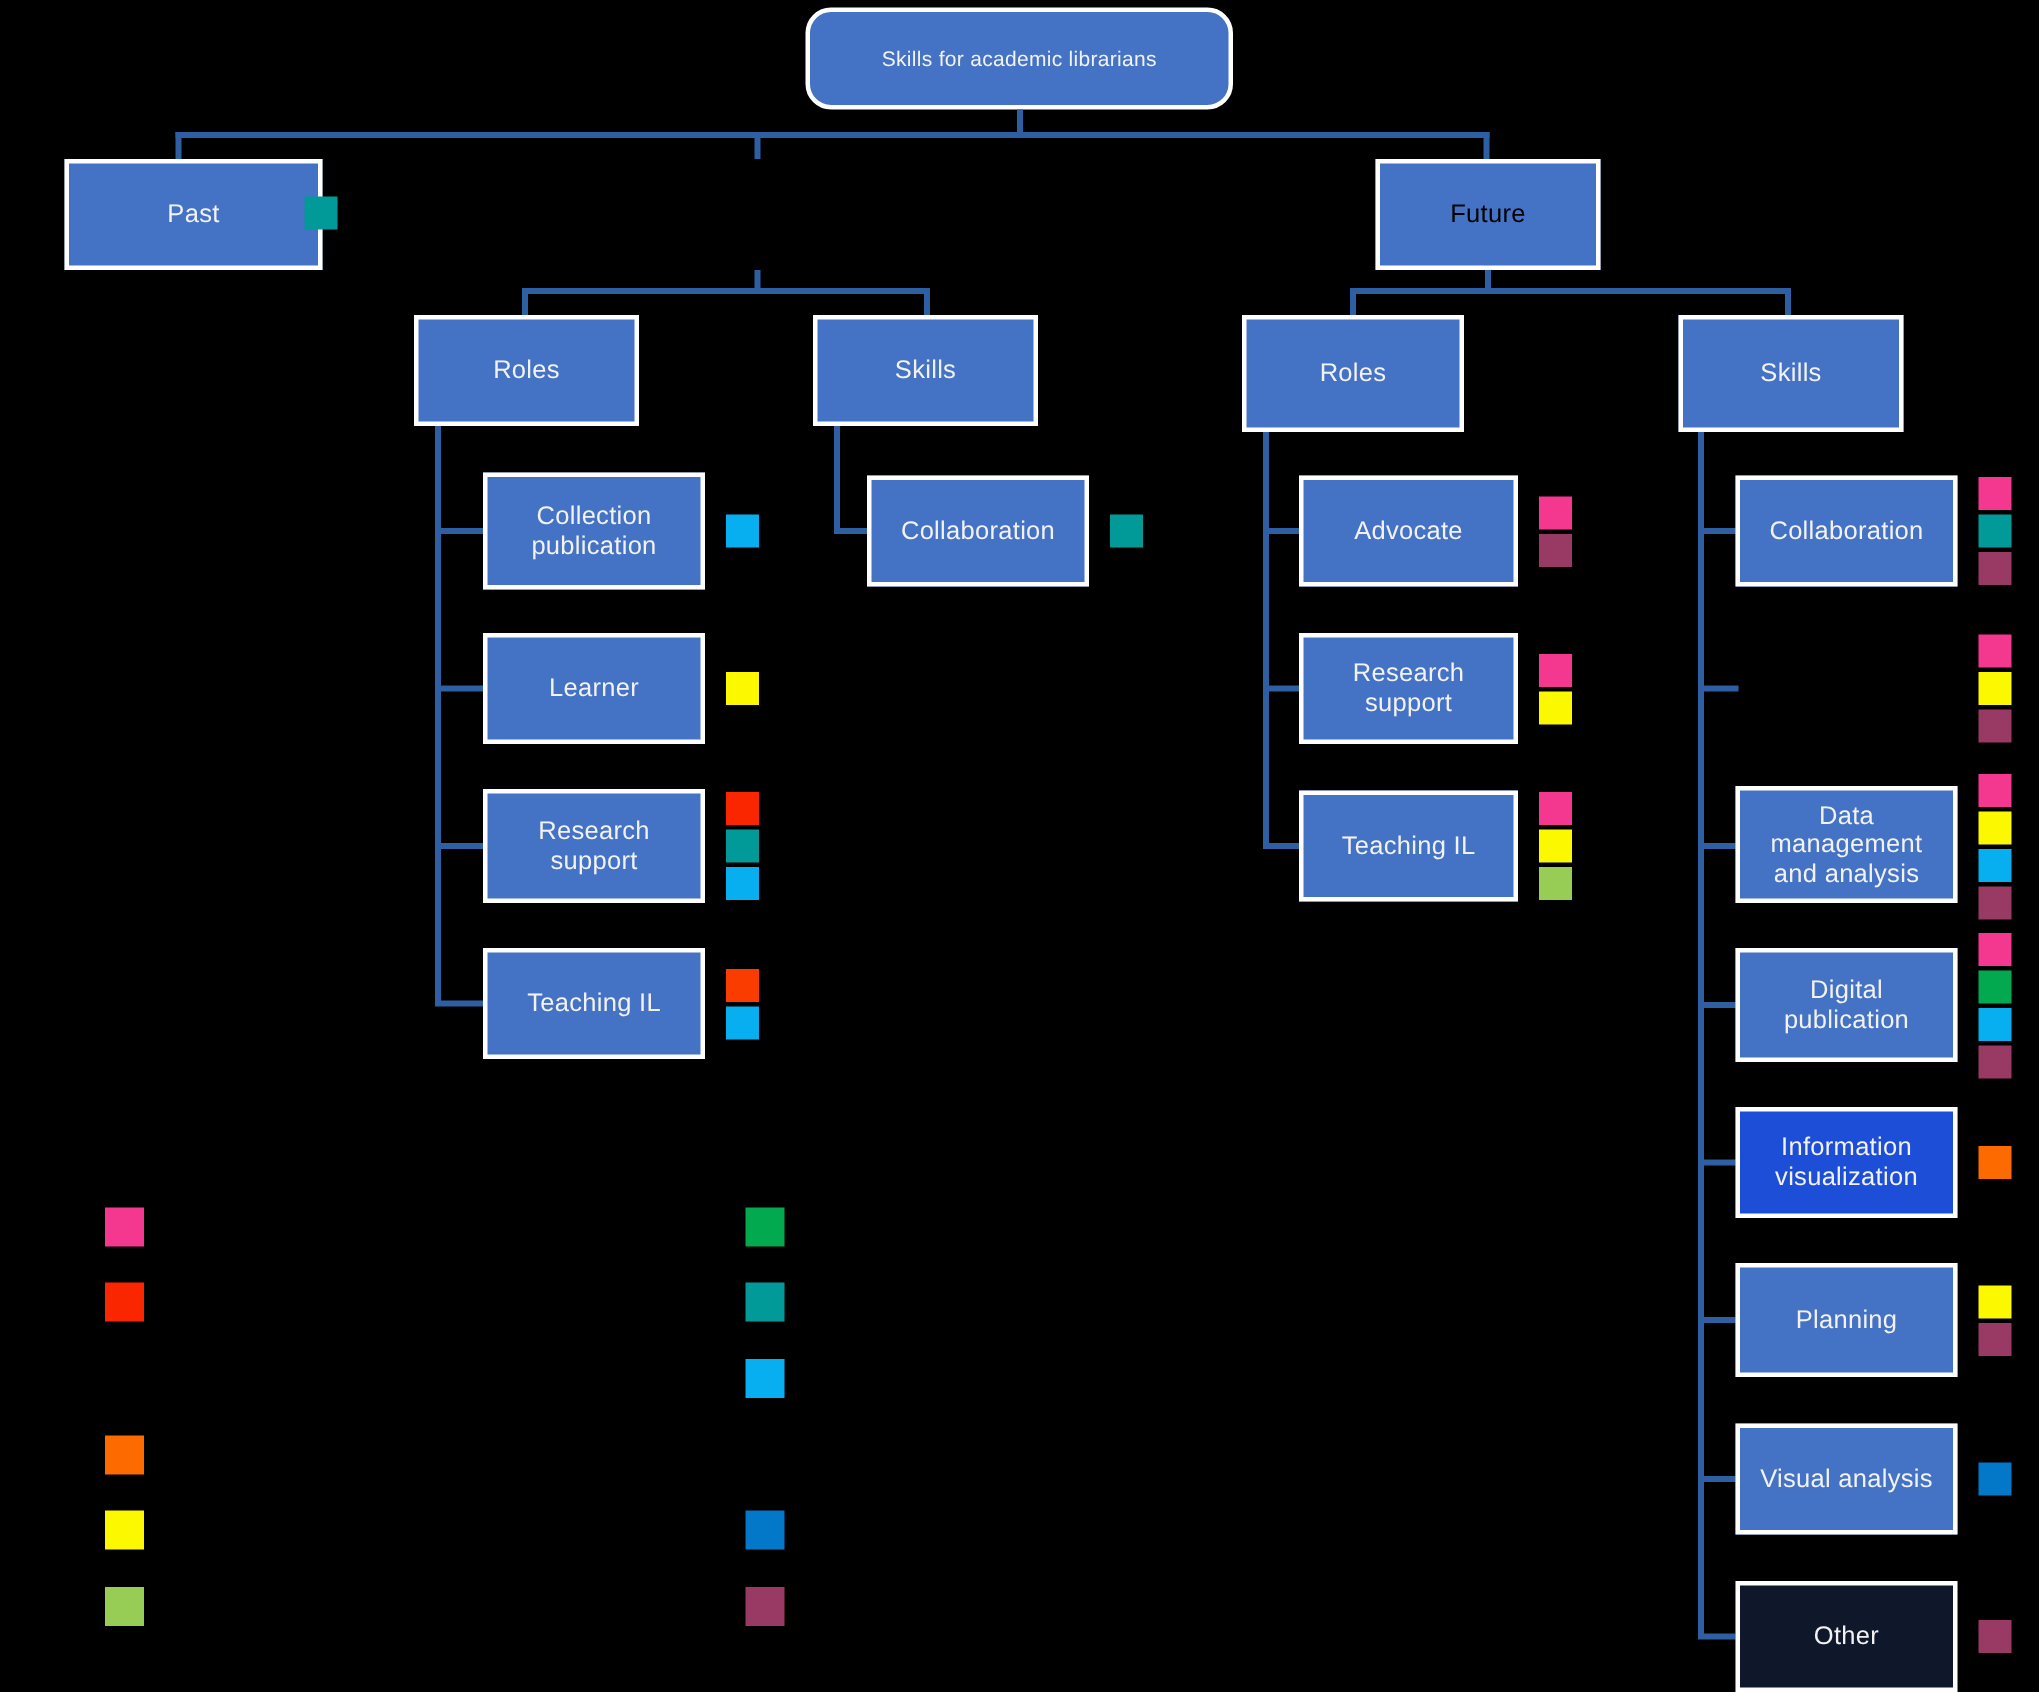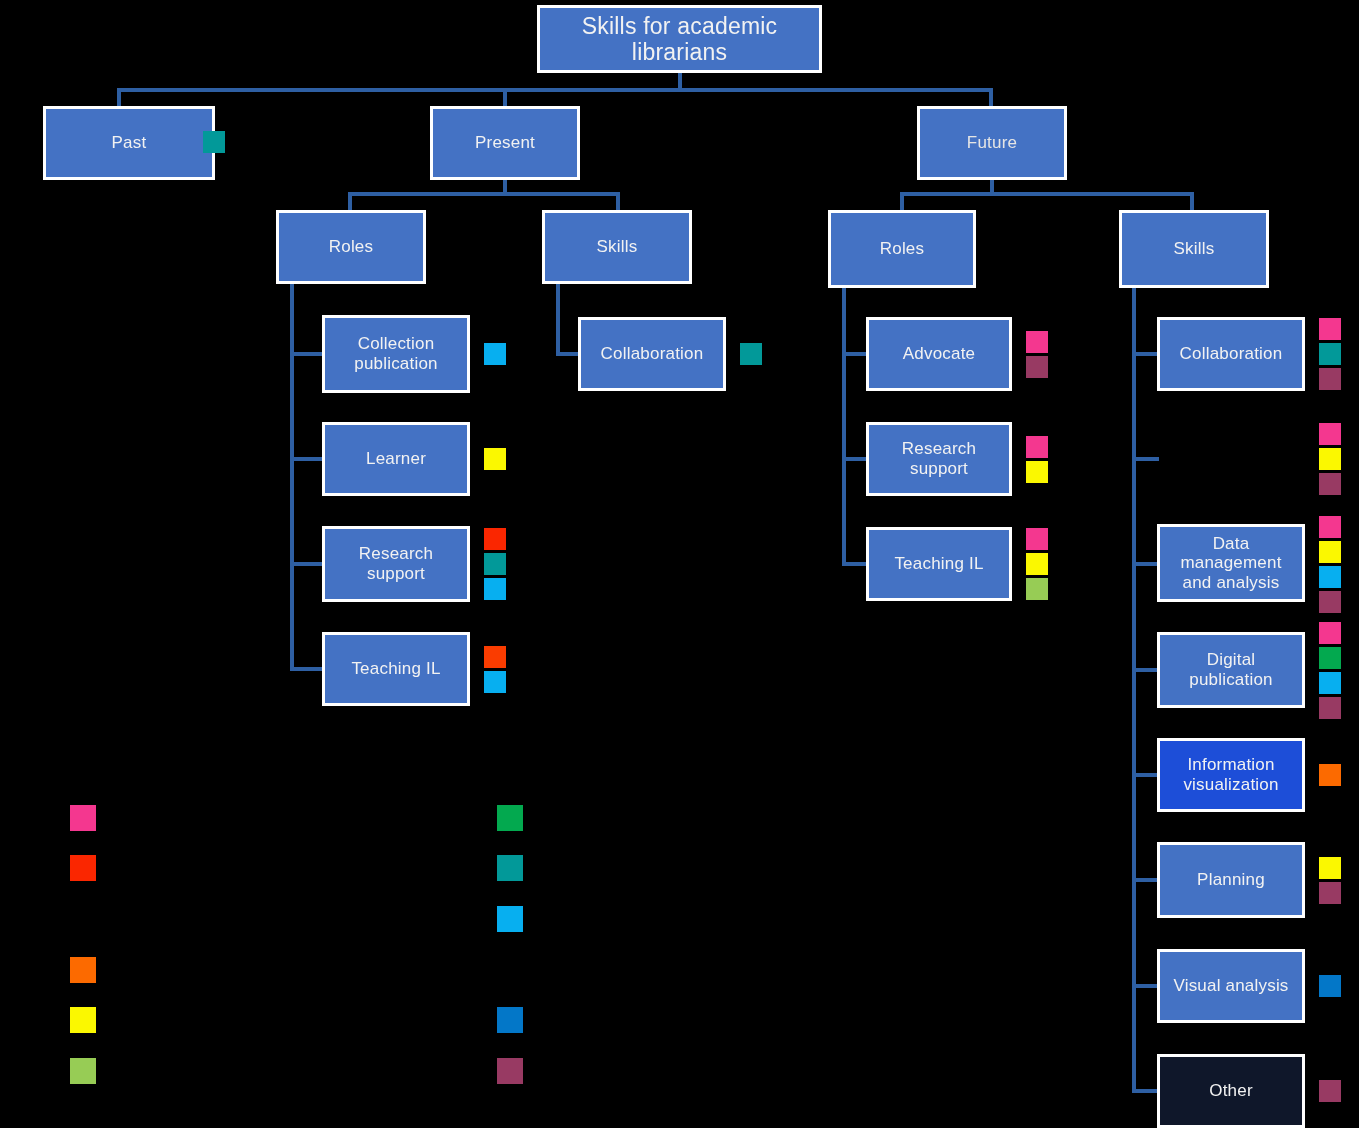--- a/index.html
+++ b/index.html
@@ -18,21 +18,21 @@
     border:3px solid #FFFFFF;
     box-sizing:border-box;
     display:flex;align-items:center;justify-content:center;
     text-align:center;
     color:#F2F2F2;
     font-size:17px;
     line-height:1.15;
     letter-spacing:.2px;
     padding:2px 4px;
   }
-  .node.root{font-size:23px;}
+  .node.root{font-size:14px;border-radius:17px;}
   .node.lvl1{font-size:17px;}
   .node.lvl2{font-size:17px;}
   .node.leaf{font-size:17px;}
 
   
   .swatches{position:absolute;display:flex;flex-direction:column;gap:3px;}
   .sw{width:22px;height:22px;}
 
   
   .legend-sw{position:absolute;width:26px;height:26px;}
@@ -46,24 +46,21 @@
       <span>Skills for academic librarians</span>
     </div>
     <div class="ln v" style="left: 678px; top: 73px; width: 4px; height: 17px; background: rgb(46, 95, 163);"></div>
     <div class="ln h" style="left: 117px; top: 88px; width: 876px; height: 4px; background: rgb(46, 95, 163);"></div>
     <div class="ln v" style="left: 117px; top: 88px; width: 4px; height: 18px; background: rgb(46, 95, 163);"></div>
     <div class="ln v" style="left: 503px; top: 88px; width: 4px; height: 18px; background: rgb(46, 95, 163);"></div>
     <div class="ln v" style="left: 989px; top: 88px; width: 4px; height: 18px; background: rgb(46, 95, 163);"></div>
     <div class="node lvl1" style="left: 43px; top: 106px; width: 172px; height: 74px; background: rgb(68, 114, 196); border-color: rgb(255, 255, 255); color: rgb(242, 242, 242);">
       <span>Past</span>
     </div>
-    <div class="node lvl1" style="left: 430px; top: 106px; width: 150px; height: 74px; background: rgb(68, 114, 196); border-color: rgb(255, 255, 255); color: rgb(242, 242, 242);">
-      <span>Present</span>
-    </div>
-    <div class="node lvl1" style="left: 917px; top: 106px; width: 150px; height: 74px; background: rgb(68, 114, 196); border-color: rgb(255, 255, 255); color: #e5e5e5;">
+    <div class="node lvl1" style="left: 917px; top: 106px; width: 150px; height: 74px; background: rgb(68, 114, 196); border-color: rgb(255, 255, 255); color: #000000;">
       <span>Future</span>
     </div>
     <div class="swatches" style="left: 203px; top: 131px;">
       <div class="sw" style="background: rgb(2, 153, 153);"></div>
     </div>
     <div class="ln v" style="left: 503px; top: 180px; width: 4px; height: 14px; background: rgb(46, 95, 163);"></div>
     <div class="ln h" style="left: 348px; top: 192px; width: 272px; height: 4px; background: rgb(46, 95, 163);"></div>
     <div class="ln v" style="left: 348px; top: 192px; width: 4px; height: 18px; background: rgb(46, 95, 163);"></div>
     <div class="ln v" style="left: 616px; top: 192px; width: 4px; height: 18px; background: rgb(46, 95, 163);"></div>
     <div class="node lvl2" style="left: 276px; top: 210px; width: 150px; height: 74px; background: rgb(68, 114, 196); border-color: rgb(255, 255, 255); color: rgb(242, 242, 242);">

